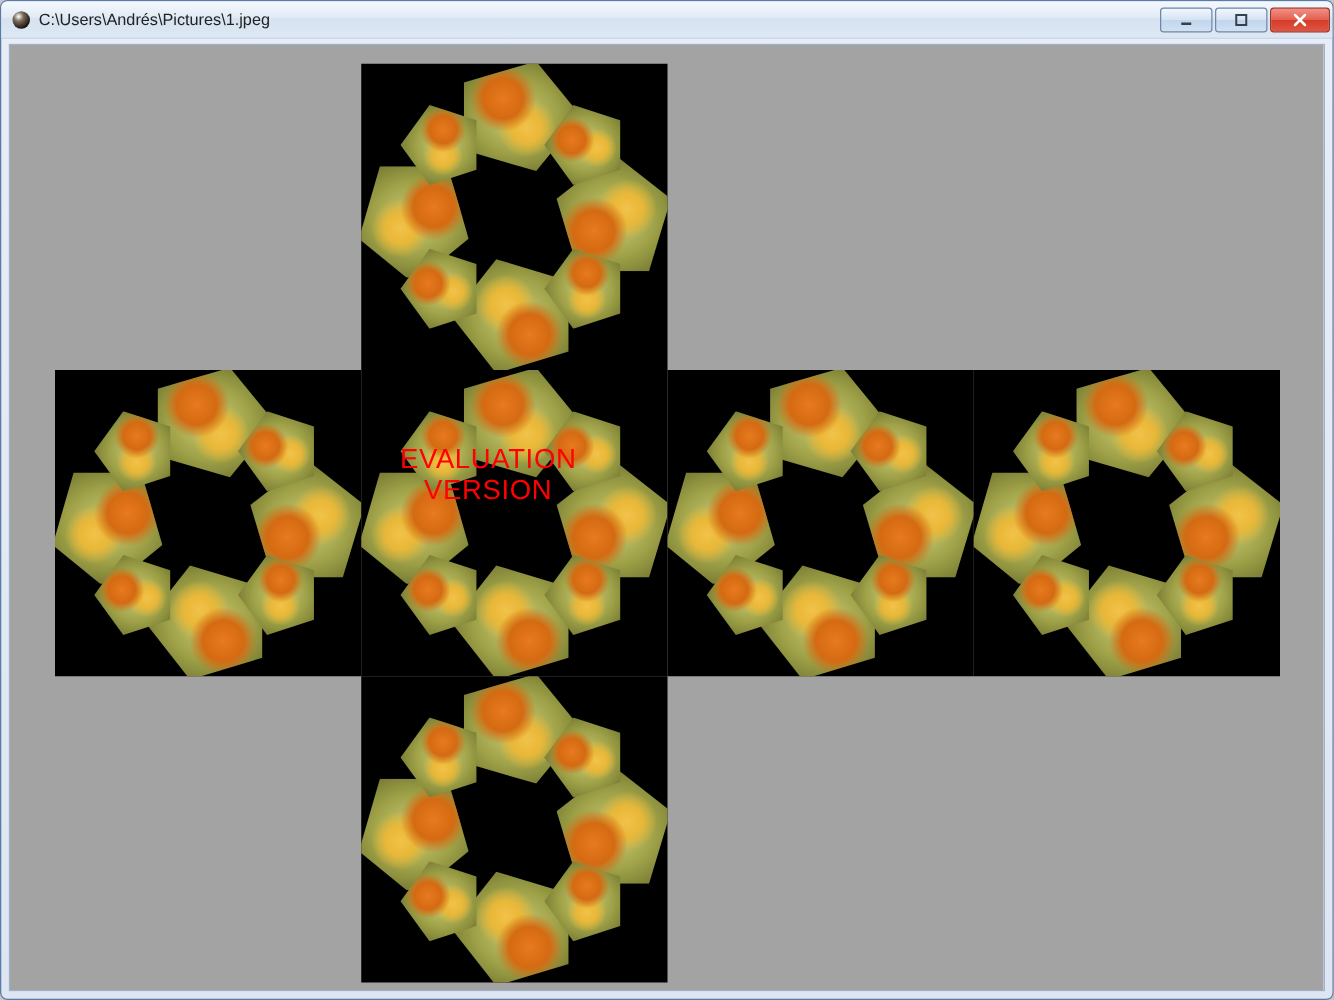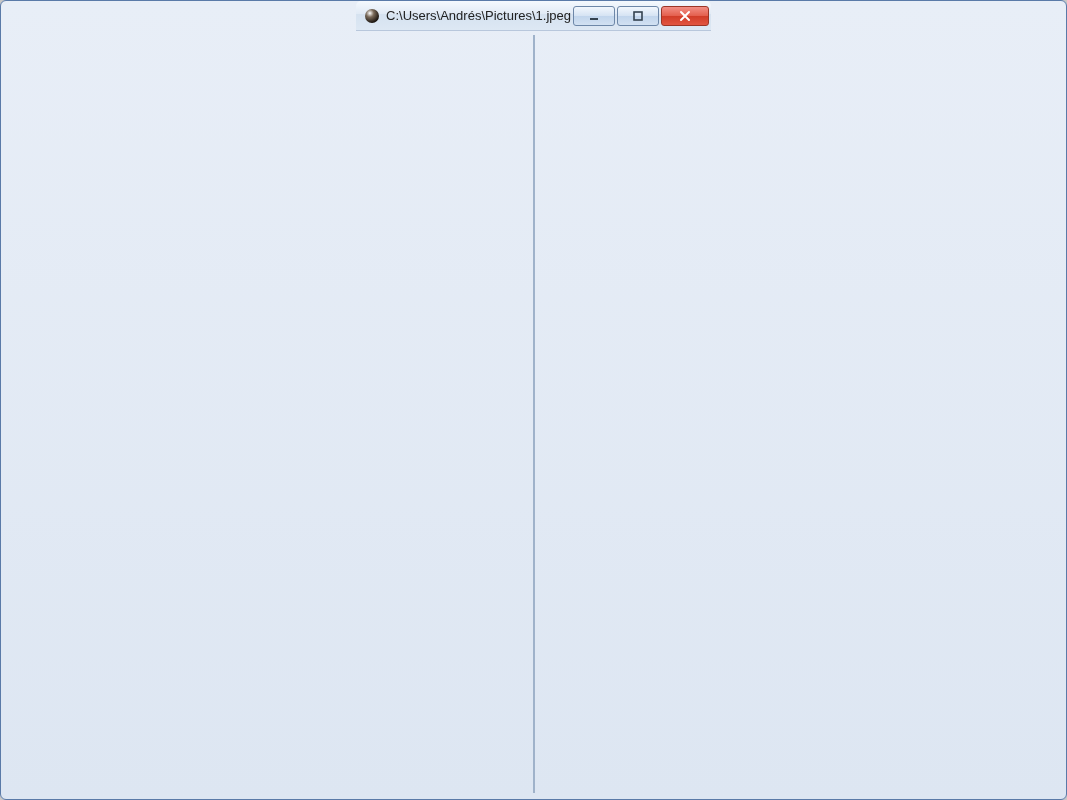--- a/index.html
+++ b/index.html
@@ -13,21 +13,20 @@
   }
   .window {
     width: 1067px;
     height: 800px;
     background: linear-gradient(to bottom, #e8eef7 0%, #dde6f2 100%);
     border: 1px solid #5a7aa8;
     border-radius: 6px;
     display: flex;
     flex-direction: column;
     box-shadow: 0 0 8px rgba(0,0,0,0.3);
-    align-items: center;
   }
   .titlebar {
     height: 30px;
     background: linear-gradient(to bottom, #f5f9fe 0%, #e1eaf5 45%, #d6e2f0 46%, #dde8f4 100%);
     display: flex;
     align-items: center;
     padding: 0 2px 0 8px;
     border-top-left-radius: 5px;
     border-top-right-radius: 5px;
     border-bottom: 1px solid #b8c7dc;
@@ -363,16 +362,20 @@
               <div class="pent-fill" style="transform: rotate(-36deg);"></div>
             </div>
             <div class="pent-tile" style="left: 30px; top: 145px; width: 70px; height: 70px; clip-path: polygon(88.8% 21.8%, 88.8% 78.2%, 35.2% 95.7%, 2% 50%, 35.2% 4.3%);">
               <div class="pent-fill" style="transform: rotate(-36deg);"></div>
             </div>
             <div class="pent-tile" style="left: 145px; top: 145px; width: 70px; height: 70px; clip-path: polygon(88.8% 78.2%, 35.2% 95.7%, 2% 50%, 35.2% 4.3%, 88.8% 21.8%);">
               <div class="pent-fill" style="transform: rotate(36deg);"></div>
             </div>
           </div>
       </div>
+      <div class="watermark">
+        <span>EVALUATION</span><br>
+        <span>VERSION</span>
+      </div>
     </div>
   </div>
 
 </div>
 
 </body></html>

